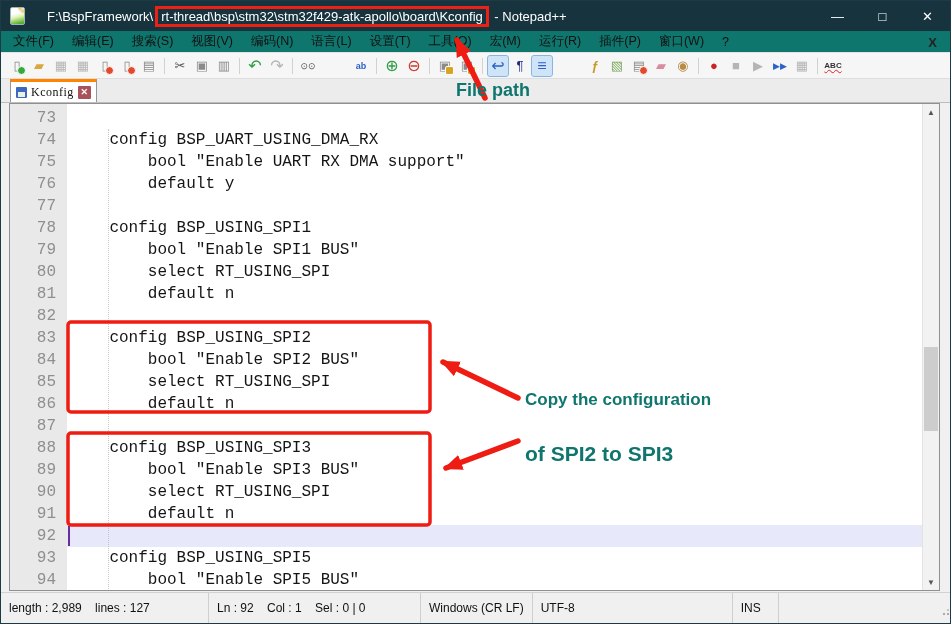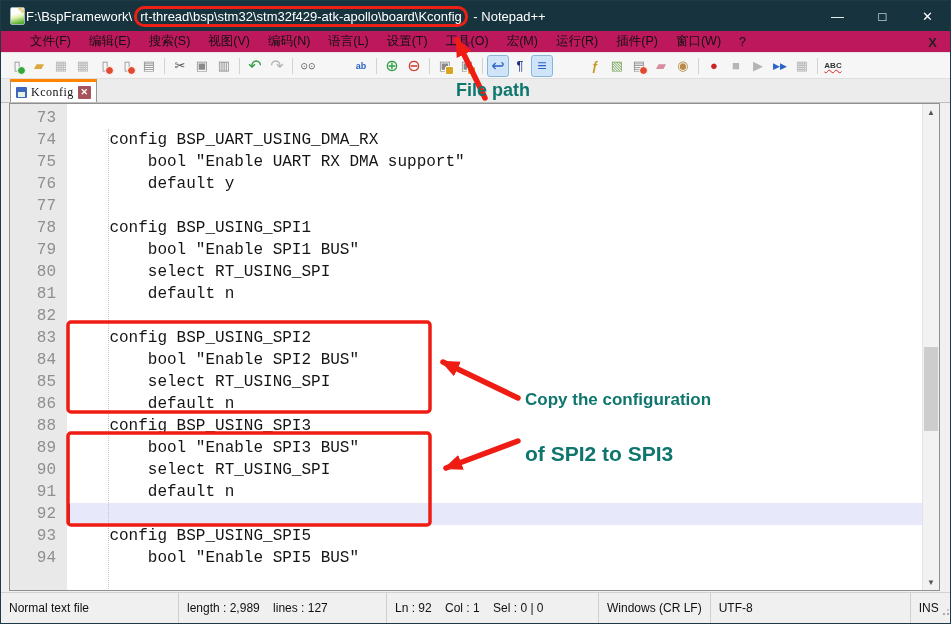--- a/index.html
+++ b/index.html
@@ -15,28 +15,28 @@
   }
   .npp-doc-icon {
     width: 15px; height: 18px; flex: 0 0 15px; position: relative;
     background: linear-gradient(165deg, #fdfdfd 35%, #e2f3b0 55%, #53ad2e 92%);
     border: 1px solid #9db3ba; border-radius: 2px;
   }
   .npp-doc-icon::after {
     content: "✎"; position: absolute; right: -2px; top: -3px;
     font-size: 10px; color: #d8b13c;
   }
-  .title-text { font-size: 13px; margin-left: 1px; display: flex; align-items: center; white-space: pre; }
-  .title-boxed { display: inline-block; border: 3px solid #ec2014; border-radius: 10px; padding: 0 3px; margin: 0 2px; }
+  .title-text { font-size: 13px; margin-left: 22px; display: flex; align-items: center; white-space: pre; }
+  .title-boxed { display: inline-block; border: 3px solid #ec2014; border-radius: 0; padding: 0 3px; margin: 0 2px; }
   .win-controls { margin-left: auto; display: flex; height: 30px; }
   .win-btn { width: 45px; height: 30px; display: flex; align-items: center; justify-content: center; font-size: 13px; color: #fff; }
   
   .menubar {
-    height: 22px; background: #be185d; display: flex; align-items: center;
-    font-size: 12.5px; color: #111; border-bottom: 1px solid #e4e4e4; padding-left: 20px;
+    height: 22px; background: #0f766e; display: flex; align-items: center;
+    font-size: 12.5px; color: #111; border-bottom: 1px solid #e4e4e4; padding-left: 3px;
   }
   .menu-item { padding: 0 9px; white-space: nowrap; }
   .menu-doc-close { margin-left: auto; padding: 0 13px; font-size: 13px; font-weight: bold; color: #222; }
   
   .toolbar {
     height: 26px; background: #f6f6f6; display: flex; align-items: center;
     padding-left: 5px; border-bottom: 1px solid #dedede;
   }
   .tbi {
     position: relative; width: 20px; height: 20px; margin: 0 1px;
@@ -332,20 +332,24 @@
         <div class="row">
           <span class="ln">85</span>
           <span class="txt">        select RT_USING_SPI</span>
         </div>
 
         <div class="row">
           <span class="ln">86</span>
           <span class="txt">        default n</span>
         </div>
 
+        <div class="row">
+          <span class="ln">87</span>
+          <span class="txt"></span>
+        </div>
 
         <div class="row">
           <span class="ln">88</span>
           <span class="txt">    config BSP_USING_SPI3</span>
         </div>
 
         <div class="row">
           <span class="ln">89</span>
           <span class="txt">        bool "Enable SPI3 BUS"</span>
         </div>
@@ -377,21 +381,20 @@
       </div>
     <div class="indent-guide"></div>
     <div class="scrollbar">
       <div class="sb-btn">▲</div>
       <div class="sb-thumb"></div>
       <div class="sb-btn sb-down">▼</div>
     </div>
   </div>
 
   <div class="statusbar">
-    <span class="sb-sec sec-doctype">Normal text file</span>
     <span class="sb-sec sec-length">length : 2,989    lines : 127</span>
     <span class="sb-sec sec-pos">Ln : 92    Col : 1    Sel : 0 | 0</span>
     <span class="sb-sec sec-eol">Windows (CR LF)</span>
     <span class="sb-sec sec-enc">UTF-8</span>
     <span class="sb-sec sec-ins">INS</span>
     <span class="grip"></span>
   </div>
 
   <svg class="overlay-svg" viewBox="0 0 951 624">
     <defs>

